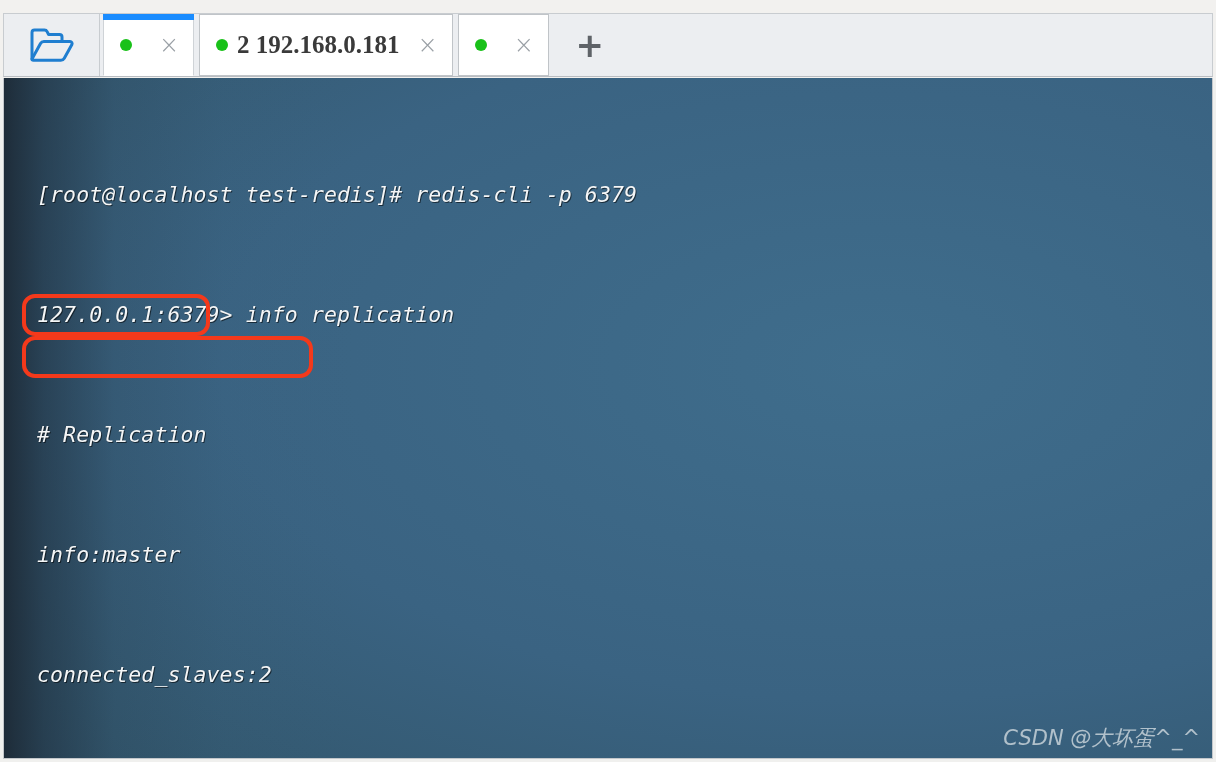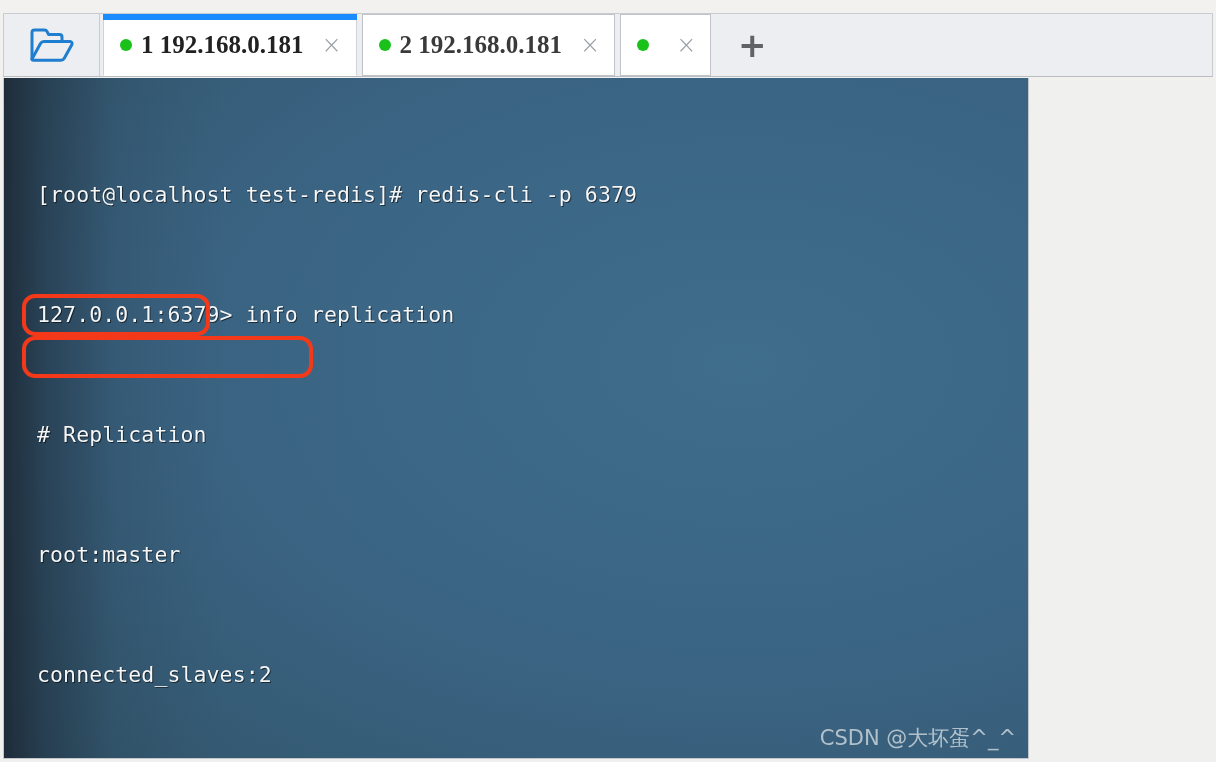--- a/index.html
+++ b/index.html
@@ -130,35 +130,36 @@
     font-weight: bold;
     margin-left: 4px;
   }
   .tabbar-spacer { flex: 1 1 auto; }
 
   
   .terminal {
     position: absolute;
     left: 3px;
     top: 78px;
-    width: 1026px;
+    width: 1210px;
     height: 681px;
     box-sizing: border-box;
     border: 1px solid #c3c7cb;
     border-top: none;
     background:
       linear-gradient(to right,
         rgba(28,40,52,0.92) 0px,
         rgba(28,40,52,0.80) 10px,
         rgba(30,44,58,0.55) 40px,
         rgba(40,60,78,0.18) 110px,
         rgba(50,80,104,0.02) 220px,
         rgba(60,95,124,0) 380px),
       radial-gradient(120% 110% at 72% 42%, #3f6d8c 0%, #3a6382 45%, #33586f 72%, #2c4a5e 100%);
     overflow: hidden;
+    font-style: italic;
   }
   .term-text {
     position: absolute;
     left: 33px;
     top: 17px;
     font-family: "DejaVu Sans Mono", "Liberation Mono", monospace;
     font-size: 21.5px;
     line-height: 40px;
     color: #f4f6f7;
     white-space: pre;
@@ -204,21 +205,20 @@
             <path d="M3 33L11.5 17.5C12.2 16.3 13.5 15.5 14.9 15.5H41C42.6 15.5 43.6 17.2 42.9 18.6L35.3 32.3C34.6 33.5 33.3 34.3 31.9 34.3H4.3C3.6 34.3 3 33.7 3 33Z" stroke="#1f7ed0" stroke-width="3" stroke-linecap="round" stroke-linejoin="round"></path>
           </svg>
         </span>
       </div>
 
       <div class="tabs-area">
 
         <div class="tab active">
           <span class="tab-accent"></span>
           <span class="tab-dot"></span>
-          <span class="tab-label">1  192.168.0.181</span>
           <span class="tab-close">×</span>
         </div>
 
         <div class="tab">
           <span class="tab-dot"></span>
           <span class="tab-label">2  192.168.0.181</span>
           <span class="tab-close">×</span>
         </div>
 
         <div class="tab">
@@ -232,21 +232,21 @@
 
     </div>
   </div>
 
   <div class="terminal">
 
     <div class="term-text">
       <div class="term-line">[root@localhost test-redis]# redis-cli -p 6379</div>
       <div class="term-line">127.0.0.1:6379&gt; info replication</div>
       <div class="term-line"># Replication</div>
-      <div class="term-line">root:master</div>
+      <div class="term-line">info:master</div>
       <div class="term-line">connected_slaves:2</div>
       
       
       
       
       
       
       
       
       

